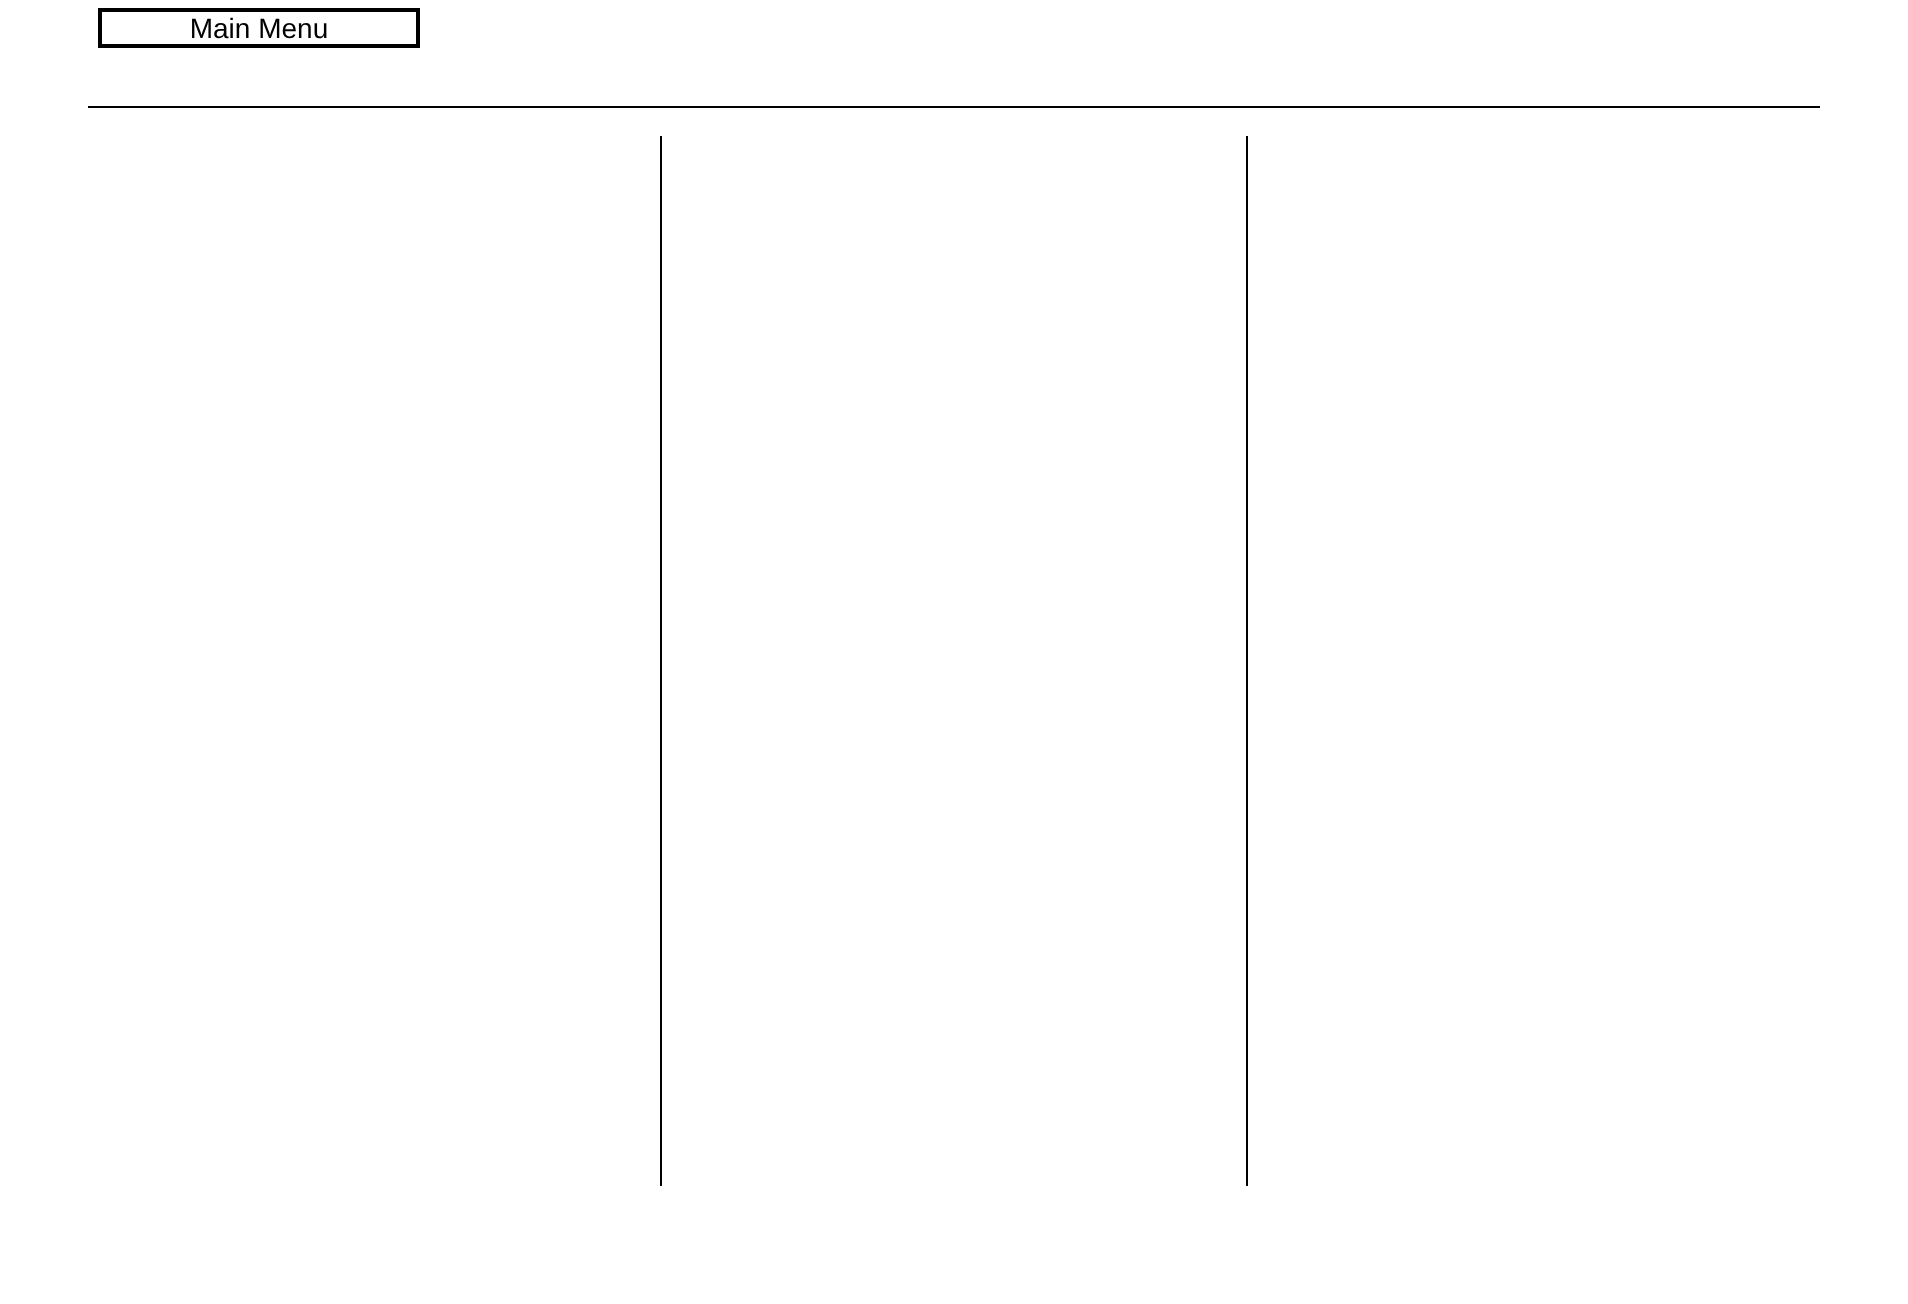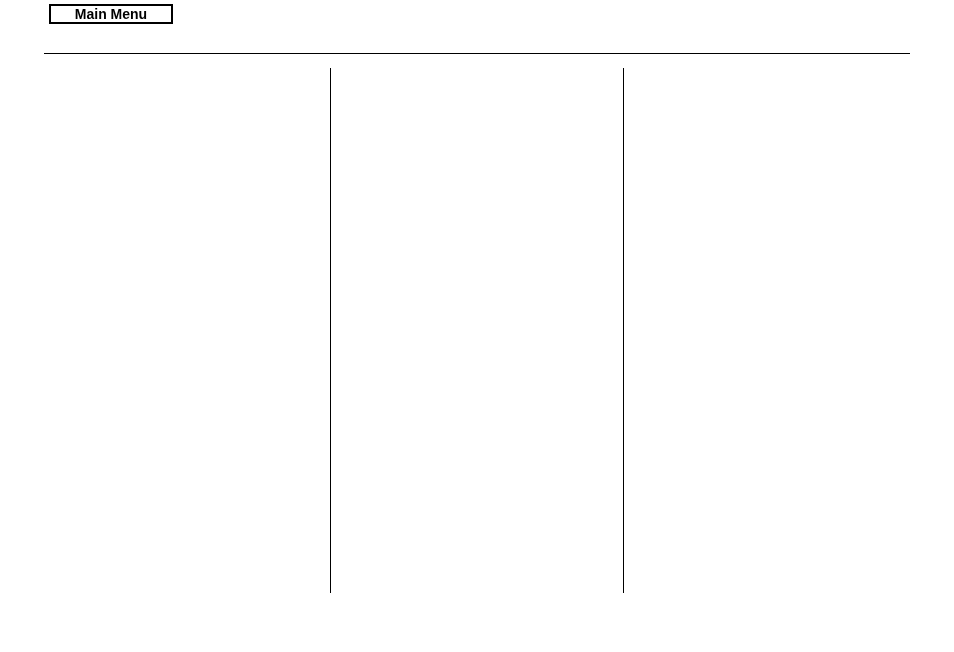--- a/index.html
+++ b/index.html
@@ -7,32 +7,31 @@
     background: #ffffff;
     font-family: Arial, Helvetica, sans-serif;
     width: 954px;
     height: 652px;
     position: relative;
   }
   .main-menu-btn {
     position: absolute;
     left: 49px;
     top: 4px;
-    width: 124px;
+    width: 161px;
     height: 20px;
     border: 2px solid #000000;
     background: #ffffff;
     font-size: 14px;
     font-family: Arial, Helvetica, sans-serif;
     cursor: pointer;
     display: flex;
     align-items: center;
     justify-content: center;
     line-height: 1;
-    font-weight: bold;
   }
   .hr-line {
     position: absolute;
     left: 44px;
     top: 53px;
     width: 866px;
     height: 0;
     border-top: 1px solid #000000;
   }
   .columns {

